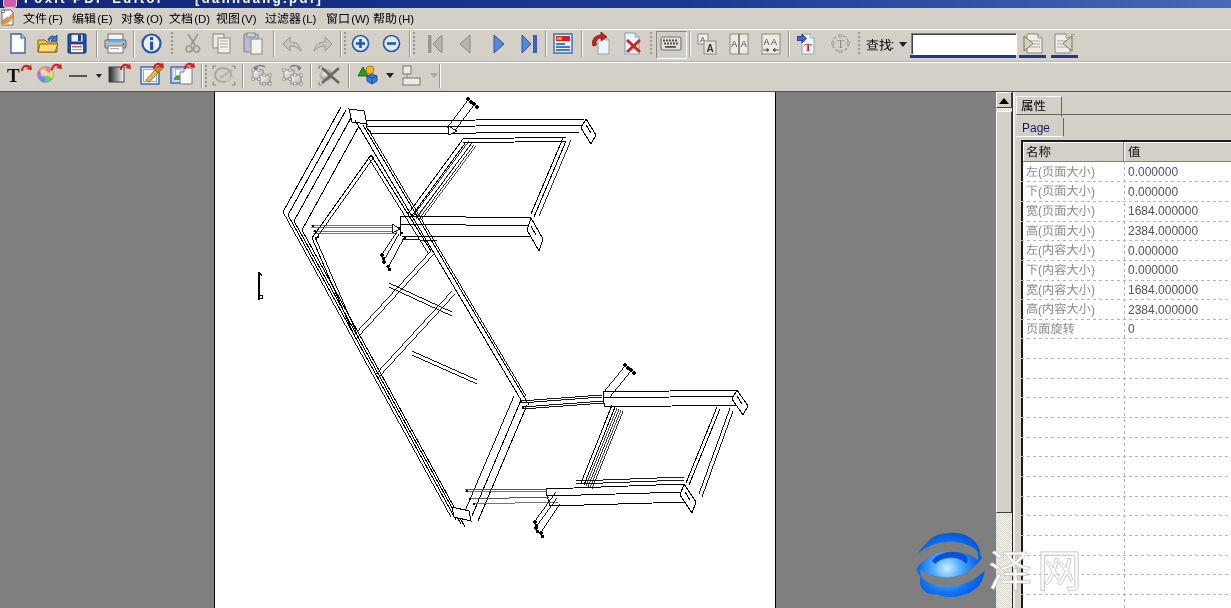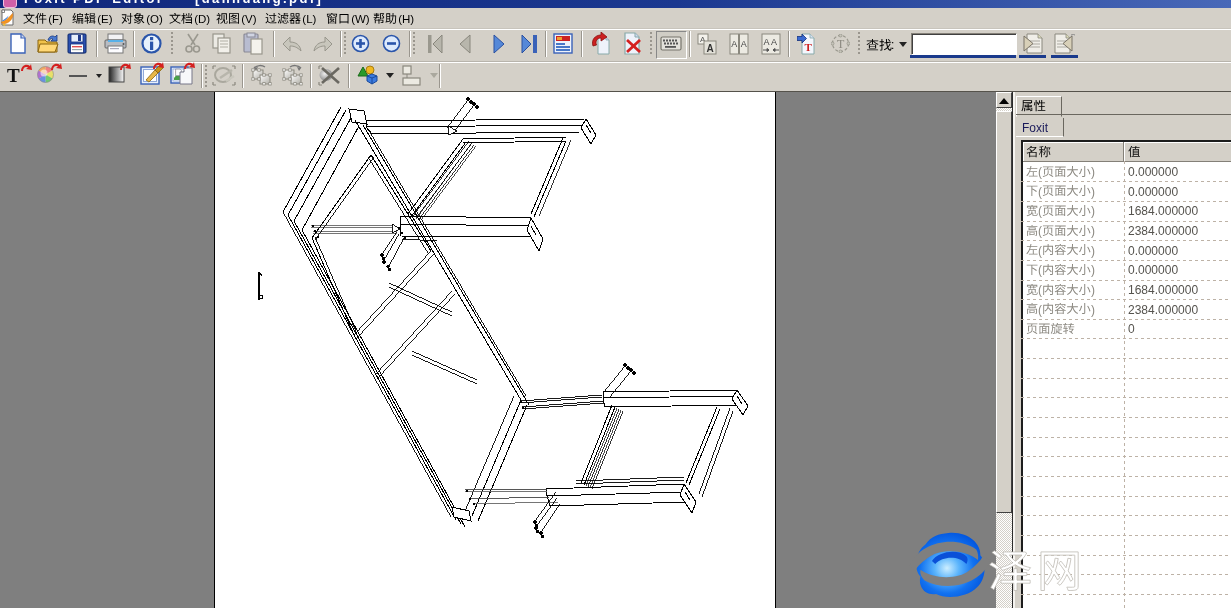--- a/index.html
+++ b/index.html
@@ -678,21 +678,21 @@
       <path d="M5 0 L10 6 L0 6 Z" fill="#000"></path>
     </svg>
     <div id="panel"></div>
     <div style="position:absolute;left:1016px;top:96px;width:44px;height:19px;background:#d4d0c8;border:1px solid;border-color:#fff #6a675f #d4d0c8 #fff"></div>
     <div style="position:absolute;left:1016px;top:114px;width:215px;height:1px;background:#6a675f"></div>
     <svg style="position:absolute;left:1021.0px;top:99.75px;width:25.00px;height:13.12px;" viewBox="0 -820 2000.0 1050" fill="#000">
       <use href="#c14" transform="translate(0.0,0) scale(1.00000,-1.00000)"></use>
       <use href="#c17" transform="translate(1000.0,0) scale(1.00000,-1.00000)"></use>
     </svg>
     <div style="position:absolute;left:1016px;top:118px;width:47px;height:18px;background:#d4d0c8;border-right:1px solid #6a675f;border-bottom:1px solid #fff"></div>
-    <div style="position:absolute;left:1022px;top:121px;font-size:12px;color:#1a1a5a">Foxit</div>
+    <div style="position:absolute;left:1022px;top:121px;font-size:12px;color:#1a1a5a">Page</div>
     <div style="position:absolute;left:1021px;top:140px;width:210px;height:468px;background:#fff;border-left:2.5px solid #1d1d1d;border-top:2px solid #1d1d1d"></div>
     <div style="position:absolute;left:1023px;top:142px;width:100px;height:19px;background:#d4d0c8;border-right:1px solid #848078;border-bottom:1px solid #848078;box-shadow:inset 1px 1px 0 #fff"></div>
     <div style="position:absolute;left:1124px;top:142px;width:107px;height:19px;background:#d4d0c8;border-bottom:1px solid #848078;box-shadow:inset 1px 1px 0 #fff"></div>
     <svg style="position:absolute;left:1026.0px;top:146.25px;width:25.00px;height:13.12px;" viewBox="0 -820 2000.0 1050" fill="#111">
       <use href="#c6" transform="translate(0.0,0) scale(1.00000,-1.00000)"></use>
       <use href="#c25" transform="translate(1000.0,0) scale(1.00000,-1.00000)"></use>
     </svg>
     <svg style="position:absolute;left:1128.0px;top:146.25px;width:12.50px;height:13.12px;" viewBox="0 -820 1000.0 1050" fill="#111">
       <use href="#c2" transform="translate(0.0,0) scale(1.00000,-1.00000)"></use>
     </svg>

